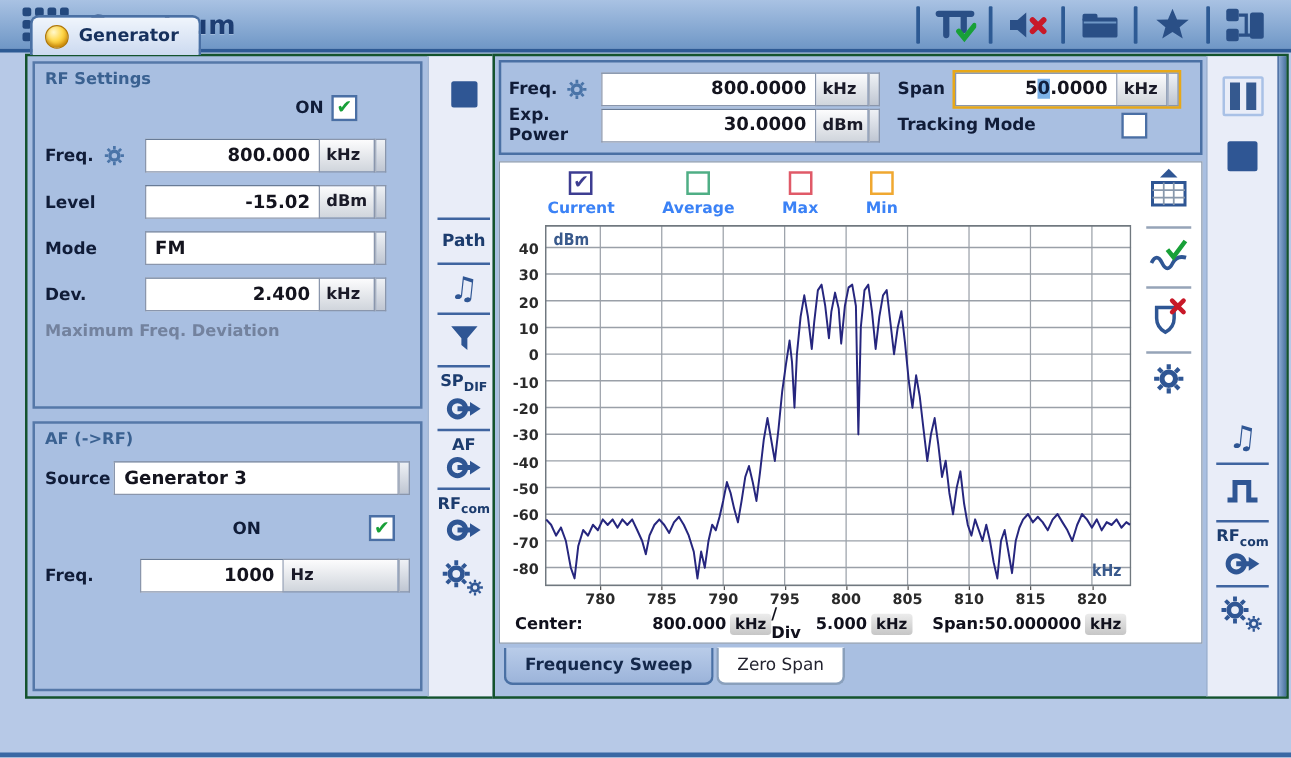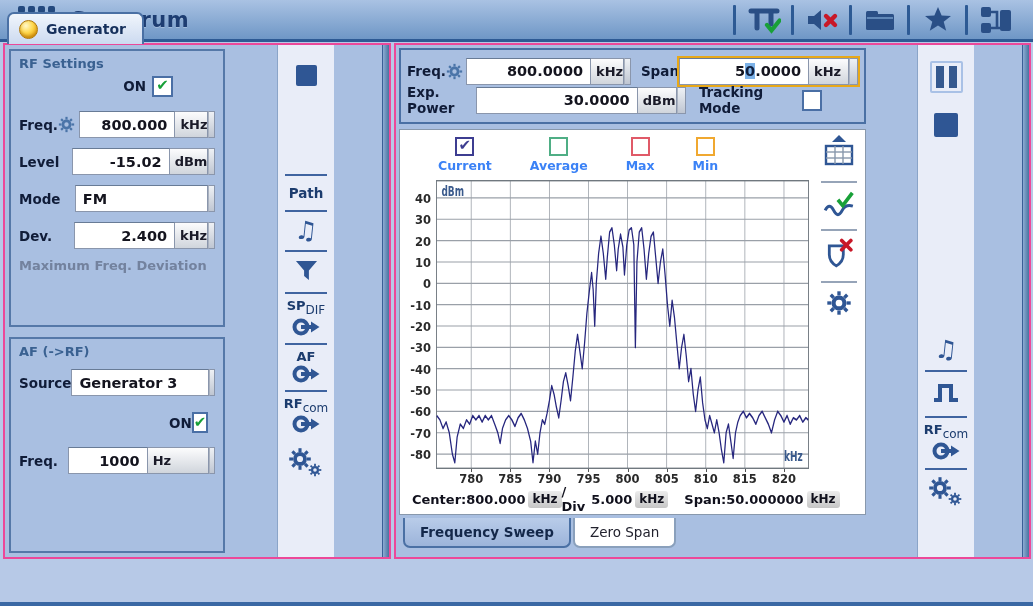--- a/index.html
+++ b/index.html
@@ -10,31 +10,31 @@
   .titlebar { height: 42px; background: linear-gradient(#a9c2e3, #6f97c6); border-bottom: 3px solid #2d5a94; display: flex; align-items: center; padding: 0 10px; }
   .app-grid { display: grid; grid-template-columns: repeat(4, 7px); gap: 3px 3px; margin: 0 16px 0 8px; }
   .app-grid i { width: 7px; height: 7px; background: #24497e; border-radius: 2px; }
   .app-title { font-size: 21px; font-weight: bold; color: #1d3d72; letter-spacing: .5px; text-shadow: 0 1px 0 rgba(255,255,255,.25); }
   .tb-actions { margin-left: auto; display: flex; align-items: center; height: 100%; }
   .tb-sep { width: 3px; height: 30px; background: #2d5a94; border-radius: 1px; }
   .tb-btn { width: 55px; height: 38px; display: flex; align-items: center; justify-content: center; }
 
   
   .window { position: absolute; top: 12px; height: 547px; }
-  .win-gen { left: 3px;  width: 388px; }
+  .win-gen { left: 20px;  width: 388px; }
   .win-ana { left: 394px; width: 637px; }
   .tab-row { height: 32px; display: flex; align-items: flex-end; padding-left: 4px; }
   .tab { display: inline-flex; align-items: center; gap: 8px; height: 32px; padding: 0 16px 0 10px;
          background: linear-gradient(#f0f5fc, #ccdaf0); border: 2px solid #4a70a4; border-bottom: none;
          border-radius: 7px 7px 0 0; font-weight: bold; font-size: 14px; color: #16305c; position: relative; z-index: 2; }
   .ball { width: 19px; height: 19px; border-radius: 50%; border: 1px solid #b07808;
           background: radial-gradient(circle at 35% 28%, #fff8cc, #ffd94e 42%, #eaa912 78%, #c8880a);
           box-shadow: inset 0 -2px 3px rgba(150,90,0,.45); }
-  .win-body { position: absolute; left: 0; right: 0; top: 31px; bottom: 0; border: 2px solid #ec4899;
-              background: #a9bfe1; display: flex; z-index: 1; gap: 48px; }
+  .win-body { position: absolute; left: 0; right: 0; top: 31px; bottom: 0; border: 2px solid #14532d;
+              background: #a9bfe1; display: flex; z-index: 1; }
   .edge-strip { width: 7px; background: linear-gradient(90deg, #8cabd4, #49739f); border-left: 1px solid #3a5f96; }
 
   
   .gen-content { flex: 1; padding: 4px 4px 4px 4px; display: flex; flex-direction: column; min-width: 0; }
   .group { border: 2px solid #5578a8; padding: 5px 8px 6px 8px; }
   .group.rf { height: 278px; margin-bottom: 10px; }
   .group.af { flex: 1; }
   .g-title { color: #3a6191; font-weight: bold; font-size: 13px; }
   .row { display: flex; align-items: center; }
   .lbl { font-weight: bold; font-size: 13.5px; color: #101c38; }
@@ -61,21 +61,21 @@
   
   .vtb { width: 57px; background: #e9edf8; border-left: 1px solid #8aa4c8; display: flex; flex-direction: column;
          align-items: center; color: #2f5694; flex-shrink: 0; }
   .vtb .divider { width: 42px; border-top: 2px solid #3f64a0; }
   .stop-sq { width: 21px; height: 21px; background: #2f5694; border-radius: 2px; }
   .pause-ic { display: flex; gap: 5px; padding: 3px 4px; border: 2px solid #a9c1e6; border-radius: 2px; }
   .pause-ic i { width: 8px; height: 22px; background: #35598f; }
   .path-lbl { font-weight: bold; font-size: 13.5px; color: #1c3c6e; }
   .music { font-size: 25px; line-height: 1; color: #2f5694; transform: skewX(-6deg); }
   .outlbl { font-weight: bold; font-size: 13px; color: #1c3c6e; line-height: 1; text-align: center; }
-  .outlbl sub { font-size: 12px; font-weight: normal; }
+  .outlbl sub { font-size: 10px; font-weight: bold; }
   .outicon { display: flex; flex-direction: column; align-items: center; }
 
   
   .ana-content { flex: 1; display: flex; flex-direction: column; min-width: 0; padding: 3px; }
   .ana-header { border: 2px solid #4a70a4; padding: 7px 6px 8px 6px; }
   .hrow { display: flex; align-items: center; height: 28px; }
   .hrow + .hrow { margin-top: 1px; }
   .hlbl { font-weight: bold; font-size: 13.5px; color: #101c38; }
   .fieldgrp { display: flex; align-items: center; }
   .fieldgrp.focused { outline: 2px solid #e8a818; outline-offset: 0px; }

